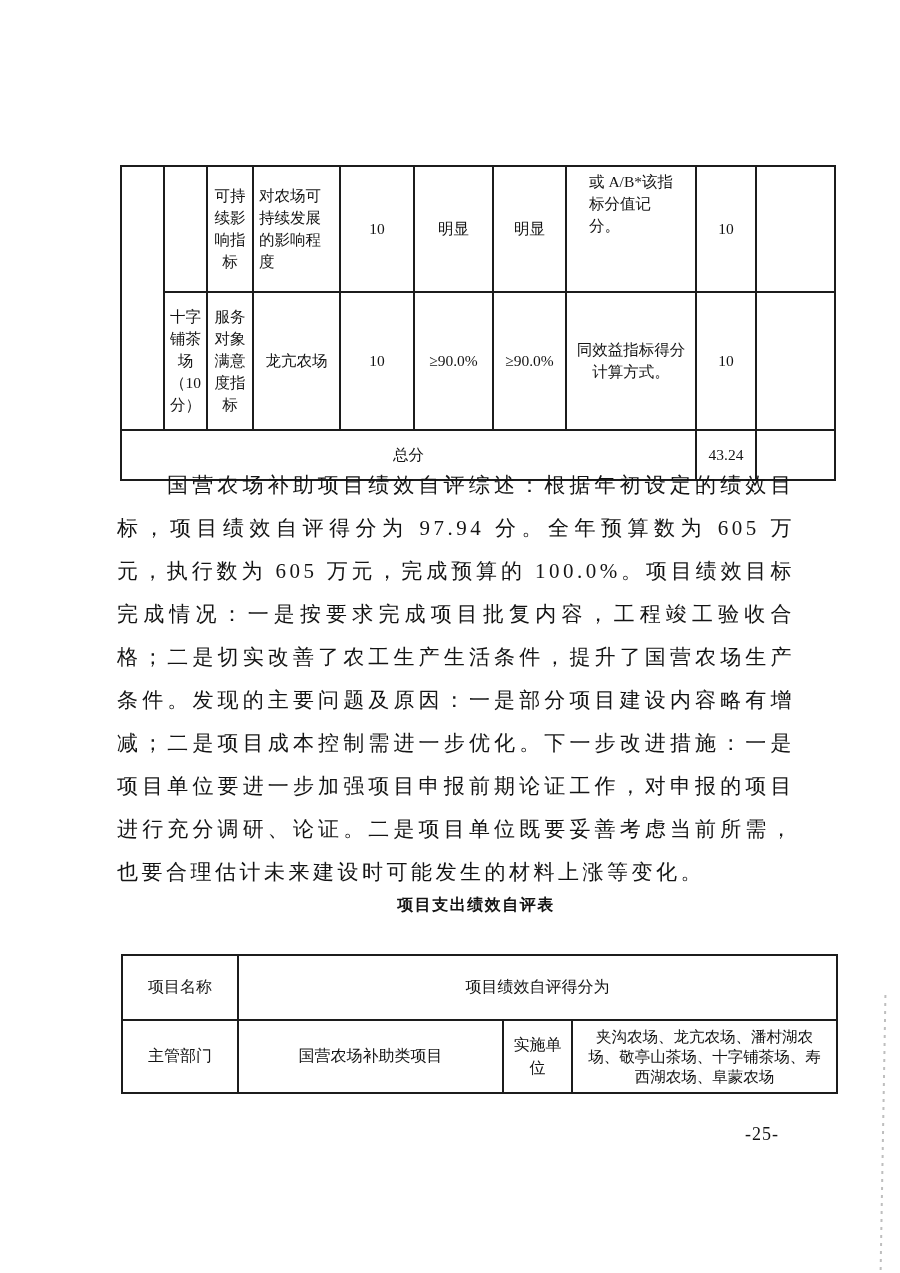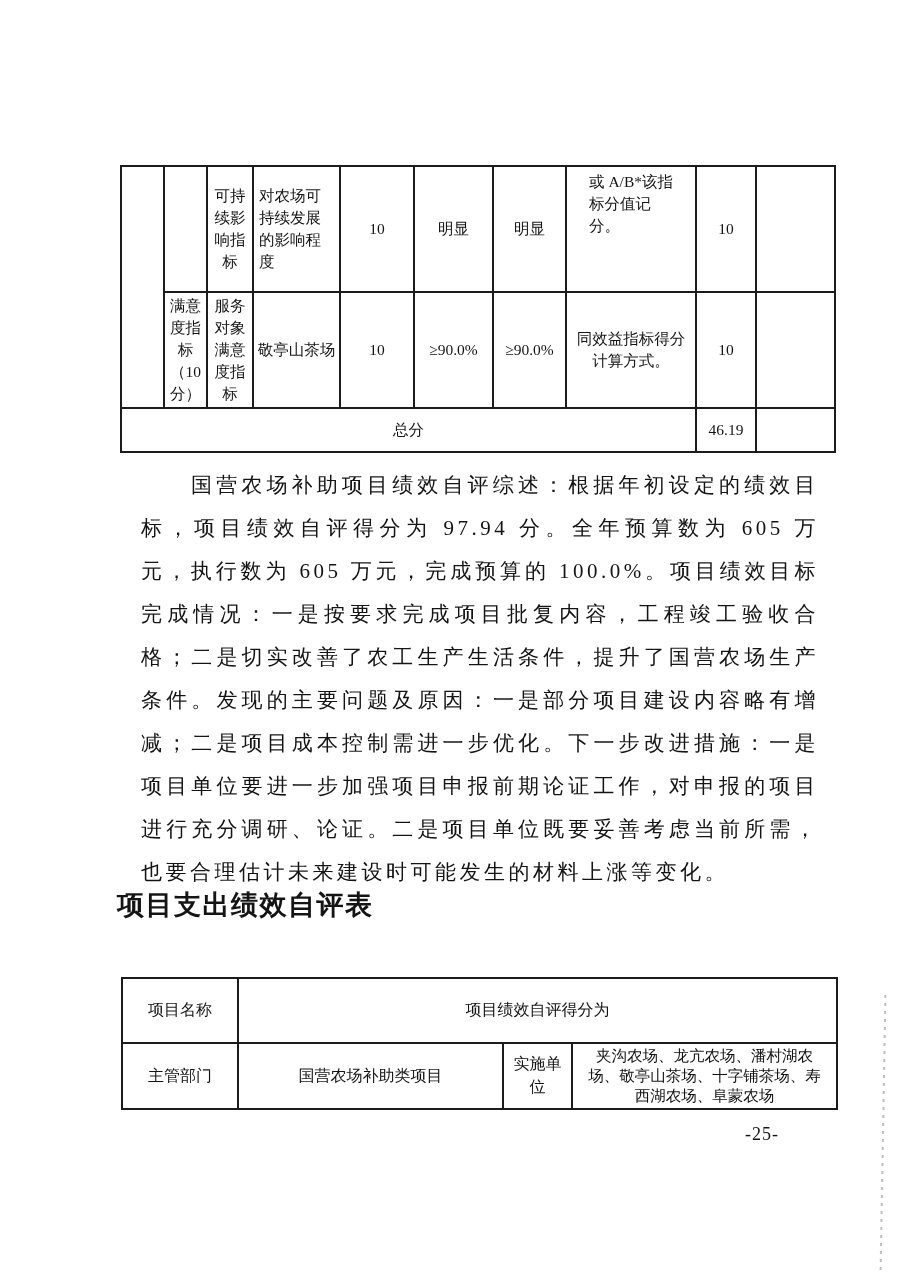--- a/index.html
+++ b/index.html
@@ -20,63 +20,63 @@
     border-collapse: collapse;
     table-layout: fixed;
     background: #ffffff;
   }
   td {
     border: 2px solid #1c1c1c;
     text-align: center;
     vertical-align: middle;
     font-size: 15.5px;
     line-height: 1.42;
-    padding: 2px 3px;
+    padding: 13px 3px;
     overflow: hidden;
     word-break: break-word;
   }
 
   #indicator-table { left: 120px; top: 165px; width: 714px; }
   #indicator-table tr.r1 { height: 89px; }
   #indicator-table tr.r2 { height: 112px; }
   #indicator-table tr.r3 { height: 44px; }
   td.name-left { text-align: left; padding: 18px 5px; }
   td.note-top  { text-align: left; vertical-align: top; padding: 4px 22px; }
 
-  #info-table { left: 121px; top: 977px; width: 715px; }
+  #info-table { left: 121px; top: 954px; width: 715px; }
   #info-table tr.ir1 { height: 65px; }
   #info-table tr.ir2 { height: 62px; }
   #info-table td { font-size: 16px; }
   #info-table td.farms {
     font-size: 15.5px;
     line-height: 20px;
     padding: 2px 8px;
   }
 
   
   .summary {
     position: absolute;
     left: 117px;
     top: 464px;
     width: 678px;
     font-size: 21px;
     line-height: 43px;
     letter-spacing: 3.5px;
     text-align: justify;
     text-indent: 50px;
-    margin-left: 24px;
   }
   .section-title {
     position: absolute;
     left: 117px;
     top: 890px;
     width: 718px;
+    text-align: center;
     font-family: "Liberation Sans", "DejaVu Sans", sans-serif;
     font-weight: bold;
-    font-size: 27px;
+    font-size: 16px;
     letter-spacing: 1.5px;
     line-height: 30px;
   }
   .section-subtitle {
     position: absolute;
     left: 117px;
     top: 926px;
     width: 718px;
     text-align: center;
     font-size: 17px;
@@ -133,33 +133,33 @@
         <td>可持续影响指标</td>
         <td class="name-left">对农场可持续发展的影响程度</td>
         <td>10</td>
         <td>明显</td>
         <td>明显</td>
         <td class="note-top">或 A/B*该指标分值记分。</td>
         <td>10</td>
         <td></td>
       </tr>
       <tr class="r2">
-        <td>满意度指标（10分）</td>
+        <td>十字铺茶场（10分）</td>
         <td>服务对象满意度指标</td>
-        <td>敬亭山茶场</td>
+        <td>龙亢农场</td>
         <td>10</td>
         <td>≥90.0%</td>
         <td>≥90.0%</td>
         <td>同效益指标得分计算方式。</td>
         <td>10</td>
         <td></td>
       </tr>
       <tr class="r3">
         <td colspan="8">总分</td>
-        <td>46.19</td>
+        <td>43.24</td>
         <td></td>
       </tr>
     </tbody>
   </table>
 
   <div class="summary">国营农场补助项目绩效自评综述：根据年初设定的绩效目标，项目绩效自评得分为 97.94 分。全年预算数为 605 万元，执行数为 605 万元，完成预算的 100.0%。项目绩效目标完成情况：一是按要求完成项目批复内容，工程竣工验收合格；二是切实改善了农工生产生活条件，提升了国营农场生产条件。发现的主要问题及原因：一是部分项目建设内容略有增减；二是项目成本控制需进一步优化。下一步改进措施：一是项目单位要进一步加强项目申报前期论证工作，对申报的项目进行充分调研、论证。二是项目单位既要妥善考虑当前所需，也要合理估计未来建设时可能发生的材料上涨等变化。</div>
 
   <div class="section-title">项目支出绩效自评表</div>
 
   <table id="info-table">

